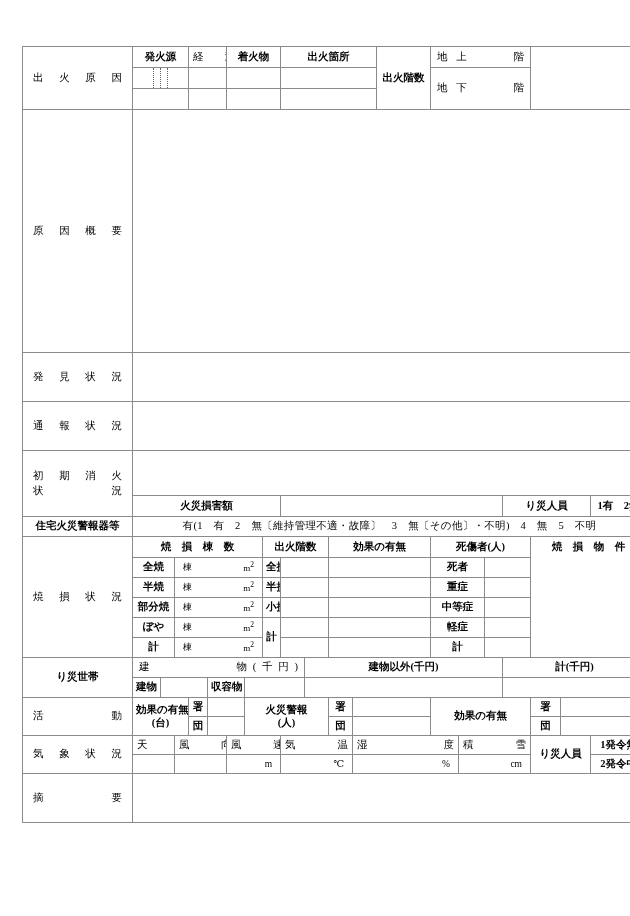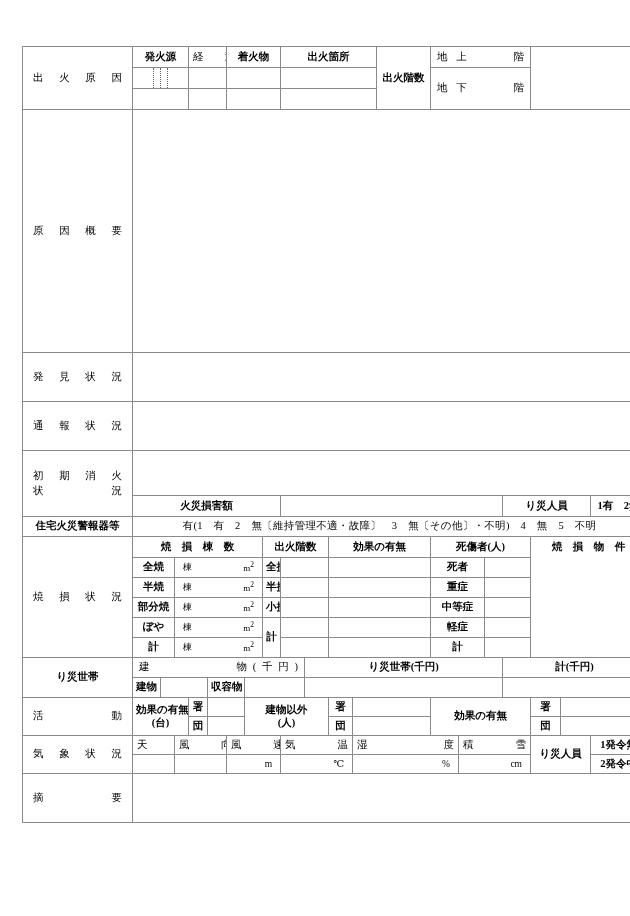--- a/index.html
+++ b/index.html
@@ -377,21 +377,21 @@
     </tr>
 
     <tr>
       <td rowspan="2">
         <span class="plain">り災世帯</span>
       </td>
       <td colspan="10" style="height:19px">
         <span class="sp2">建　　　　　物(千円)</span>
       </td>
       <td colspan="7">
-        <span class="plain">り災世帯(千円)</span>
+        <span class="plain">建物以外(千円)</span>
       </td>
       <td colspan="5">
         <span class="plain">計(千円)</span>
       </td>
     </tr>
     <tr>
       <td colspan="2" style="height:19px">
         <span class="plain">建物</span>
       </td>
       <td colspan="3"></td>
@@ -409,21 +409,21 @@
       </td>
       <td colspan="4" rowspan="2">
         <span class="plain">効果の有無</span>
         <span class="plain">(台)</span>
       </td>
       <td style="height:18px">
         <span class="plain">署</span>
       </td>
       <td colspan="2"></td>
       <td colspan="4" rowspan="2">
-        <span class="plain">建物以外</span>
+        <span class="plain">火災警報</span>
         <span class="plain">(人)</span>
       </td>
       <td>
         <span class="plain">署</span>
       </td>
       <td colspan="2"></td>
       <td colspan="4" rowspan="2">
         <span class="plain">効果の有無</span>
       </td>
       <td>

